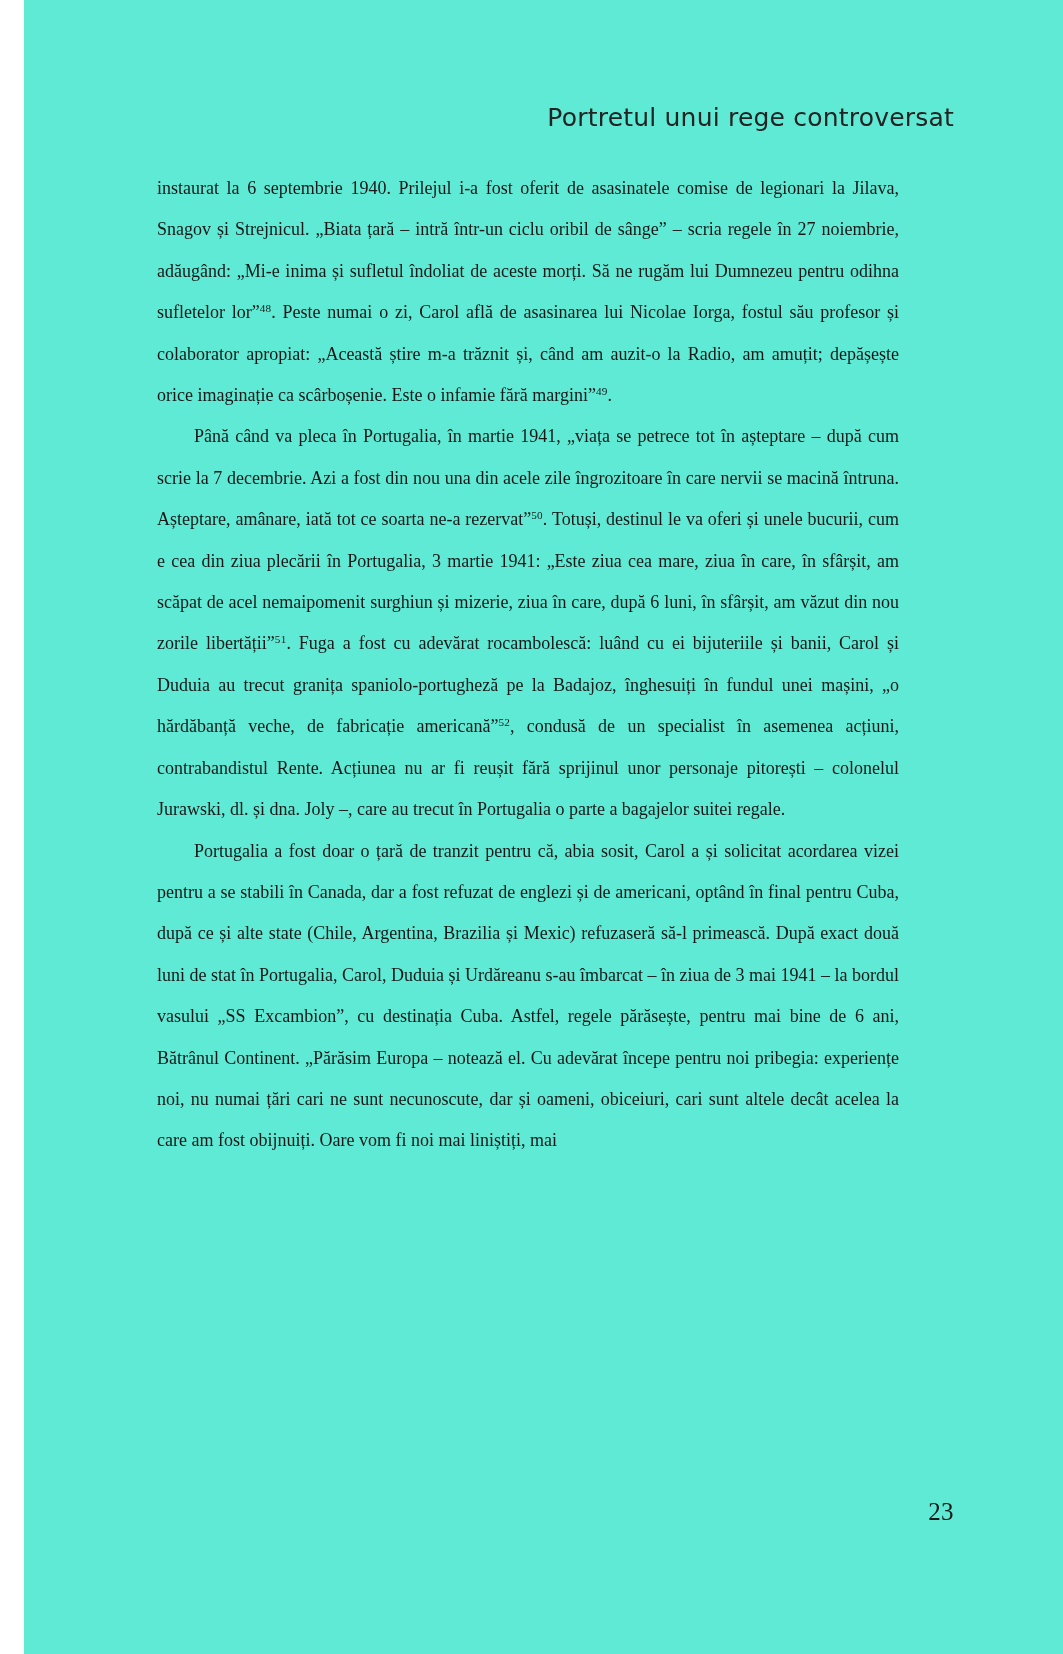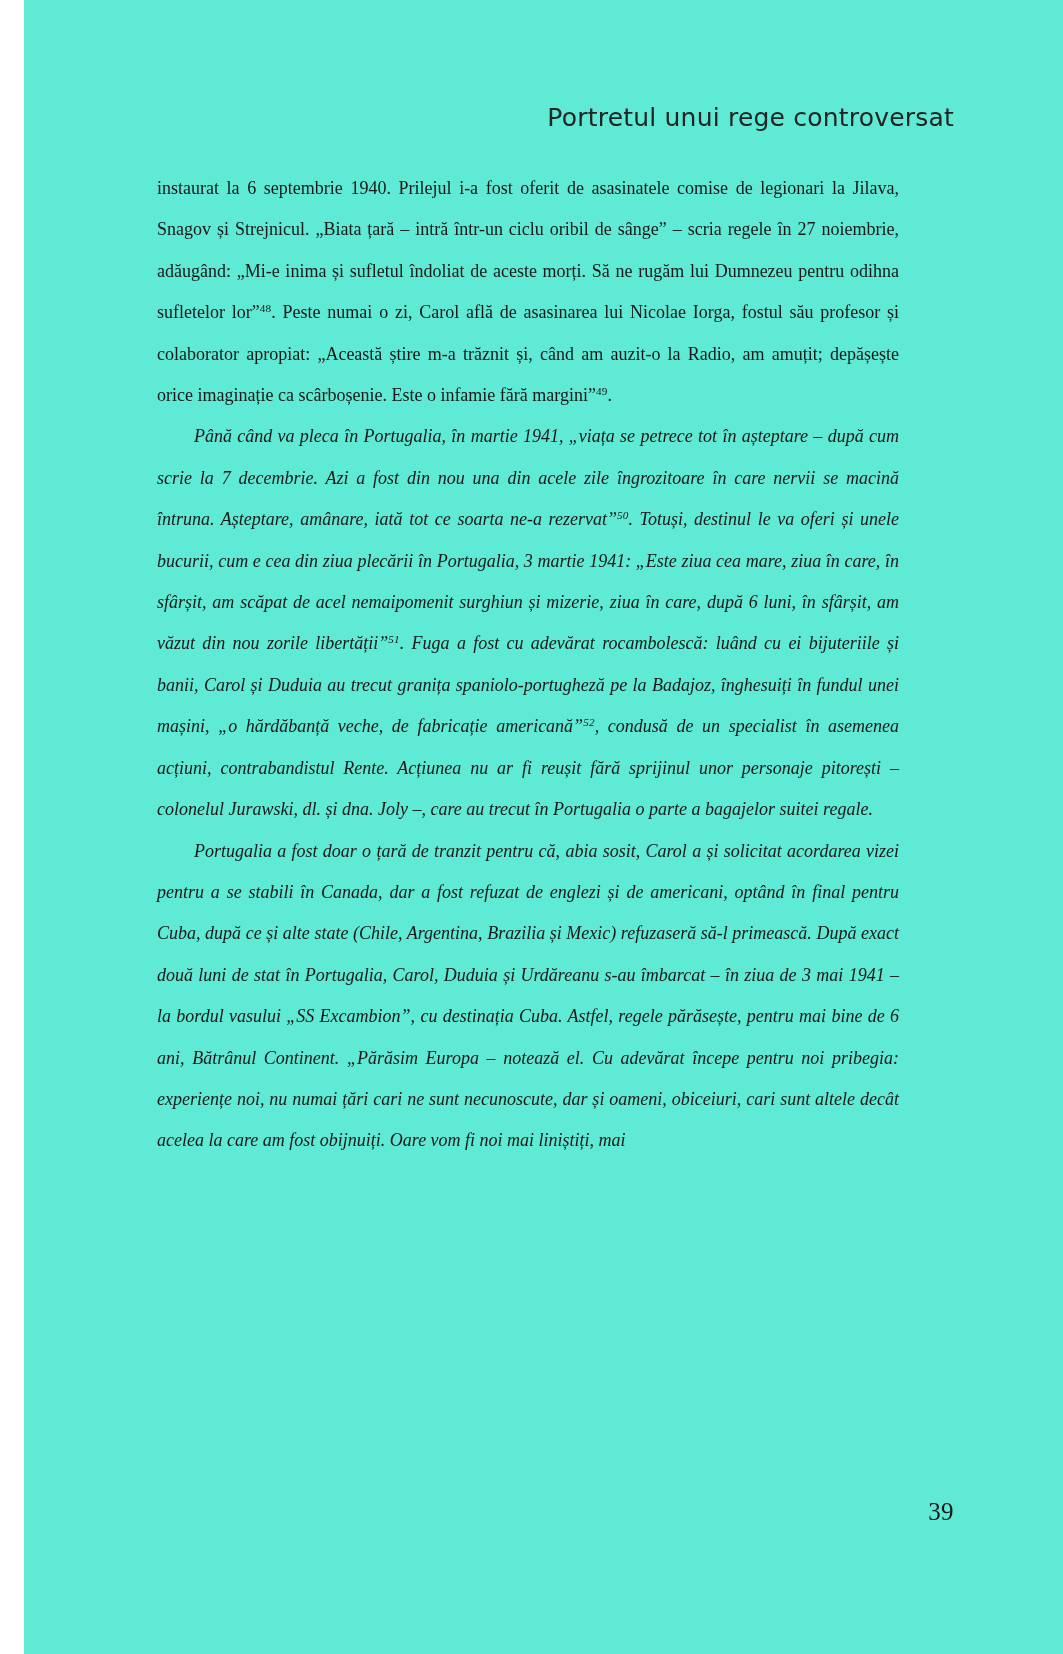--- a/index.html
+++ b/index.html
@@ -50,21 +50,20 @@
     color: #181818;
   }
 
   .para {
     margin: 0;
     text-indent: 0;
     text-align: justify;
   }
   .para + .para {
     text-indent: 2.05em;
-    font-style: italic;
   }
   
   .para {
     text-align-last: left;
   }
 
   sup.fn {
     font-size: 0.62em;
     vertical-align: 0.52em;
     line-height: 0;
@@ -91,15 +90,15 @@
   <div class="text-block">
 
     <p class="para"><span>instaurat la 6 septembrie 1940. Prilejul i-a fost oferit de asasinatele comise de legionari la Jilava, Snagov și Strejnicul. „Biata țară – intră într-un ciclu oribil de sânge” – scria  regele în 27 noiembrie, adăugând: „Mi-e inima și sufletul îndoliat de aceste morți. Să ne rugăm lui Dumnezeu pentru odihna sufletelor lor”</span><sup class="fn">48</sup><span>. Peste numai o zi, Carol află de asasinarea lui Nicolae Iorga, fostul său profesor și colaborator apropiat: „Această știre m-a trăznit și, când am auzit-o la Radio, am amuțit; depășește orice imaginație ca scârboșenie. Este o infamie fără margini”</span><sup class="fn">49</sup><span>.</span></p>
 
     <p class="para"><span>Până când va pleca în Portugalia, în martie 1941, „viața se petrece tot în așteptare – după cum scrie la 7 decembrie. Azi a fost din nou una din acele zile îngrozitoare în care nervii se macină întruna. Așteptare, amânare, iată tot ce soarta ne-a rezervat”</span><sup class="fn">50</sup><span>. Totuși, destinul le va oferi și unele bucurii, cum e cea din ziua plecării în Portugalia, 3 martie 1941: „Este ziua cea mare, ziua în care, în sfârșit, am scăpat de acel nemaipomenit surghiun și mizerie, ziua în care, după 6 luni, în sfârșit, am văzut din nou zorile libertății”</span><sup class="fn">51</sup><span>. Fuga a fost cu adevărat rocambolescă: luând cu ei bijuteriile și banii, Carol și Duduia au trecut granița spaniolo-portugheză pe la Badajoz, înghesuiți în fundul unei mașini, „o hărdăbanță veche, de fabricație americană”</span><sup class="fn">52</sup><span>, condusă de un specialist în asemenea acțiuni, contrabandistul Rente. Acțiunea nu ar fi reușit fără sprijinul unor personaje pitorești – colonelul Jurawski, dl. și dna. Joly –, care au trecut în Portugalia o parte a bagajelor suitei regale.</span></p>
 
     <p class="para"><span>Portugalia a fost doar o țară de tranzit pentru că, abia sosit, Carol a și solicitat acordarea vizei pentru a se stabili în Canada, dar a fost refuzat de englezi și de americani, optând în final pentru Cuba, după ce și alte state (Chile, Argentina, Brazilia și Mexic) refuzaseră să-l primească. După exact două luni de stat în Portugalia, Carol, Duduia și Urdăreanu s-au îmbarcat – în ziua de 3 mai 1941 – la bordul vasului „SS Excambion”, cu destinația Cuba. Astfel, regele părăsește, pentru mai bine de 6 ani, Bătrânul Continent. „Părăsim Europa – notează el. Cu adevărat începe pentru noi pribegia: experiențe noi, nu numai țări cari ne sunt necunoscute, dar și oameni, obiceiuri, cari sunt altele decât acelea la care am fost obijnuiți. Oare vom fi noi mai liniștiți, mai</span></p>
 
   </div>
 
-  <div class="folio">39</div>
+  <div class="folio">23</div>
 
 </div>
 
 </body></html>

